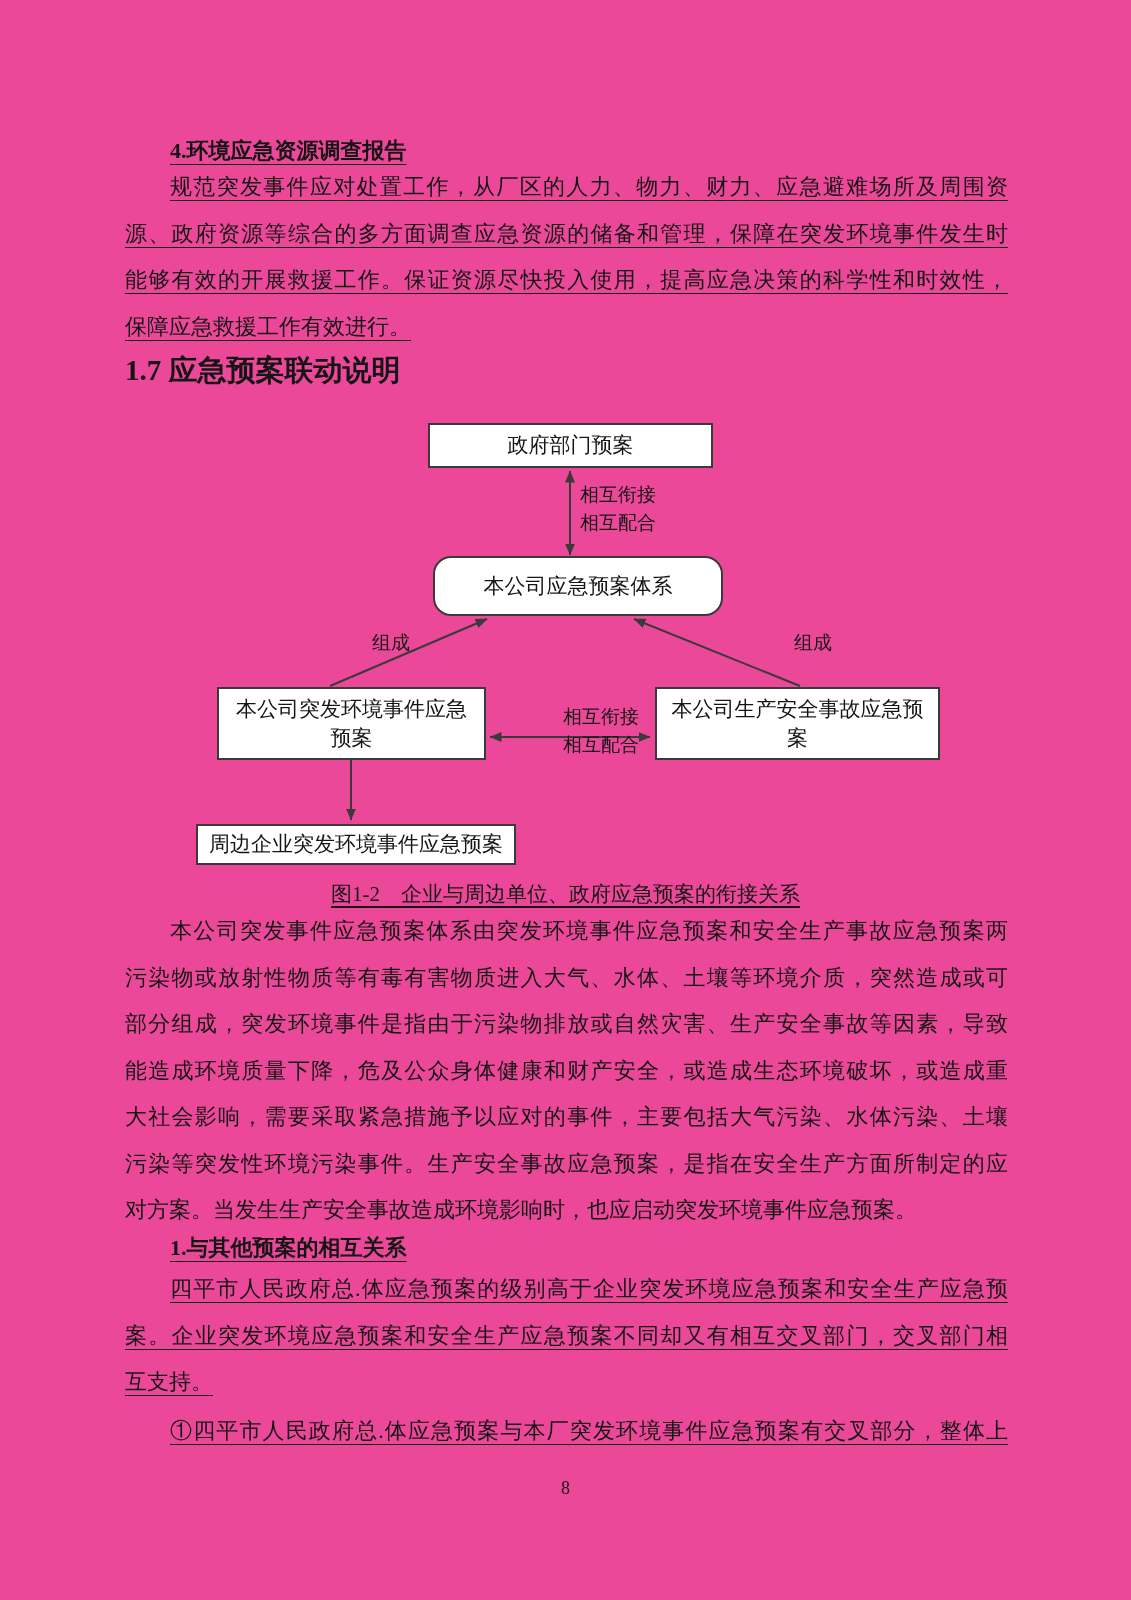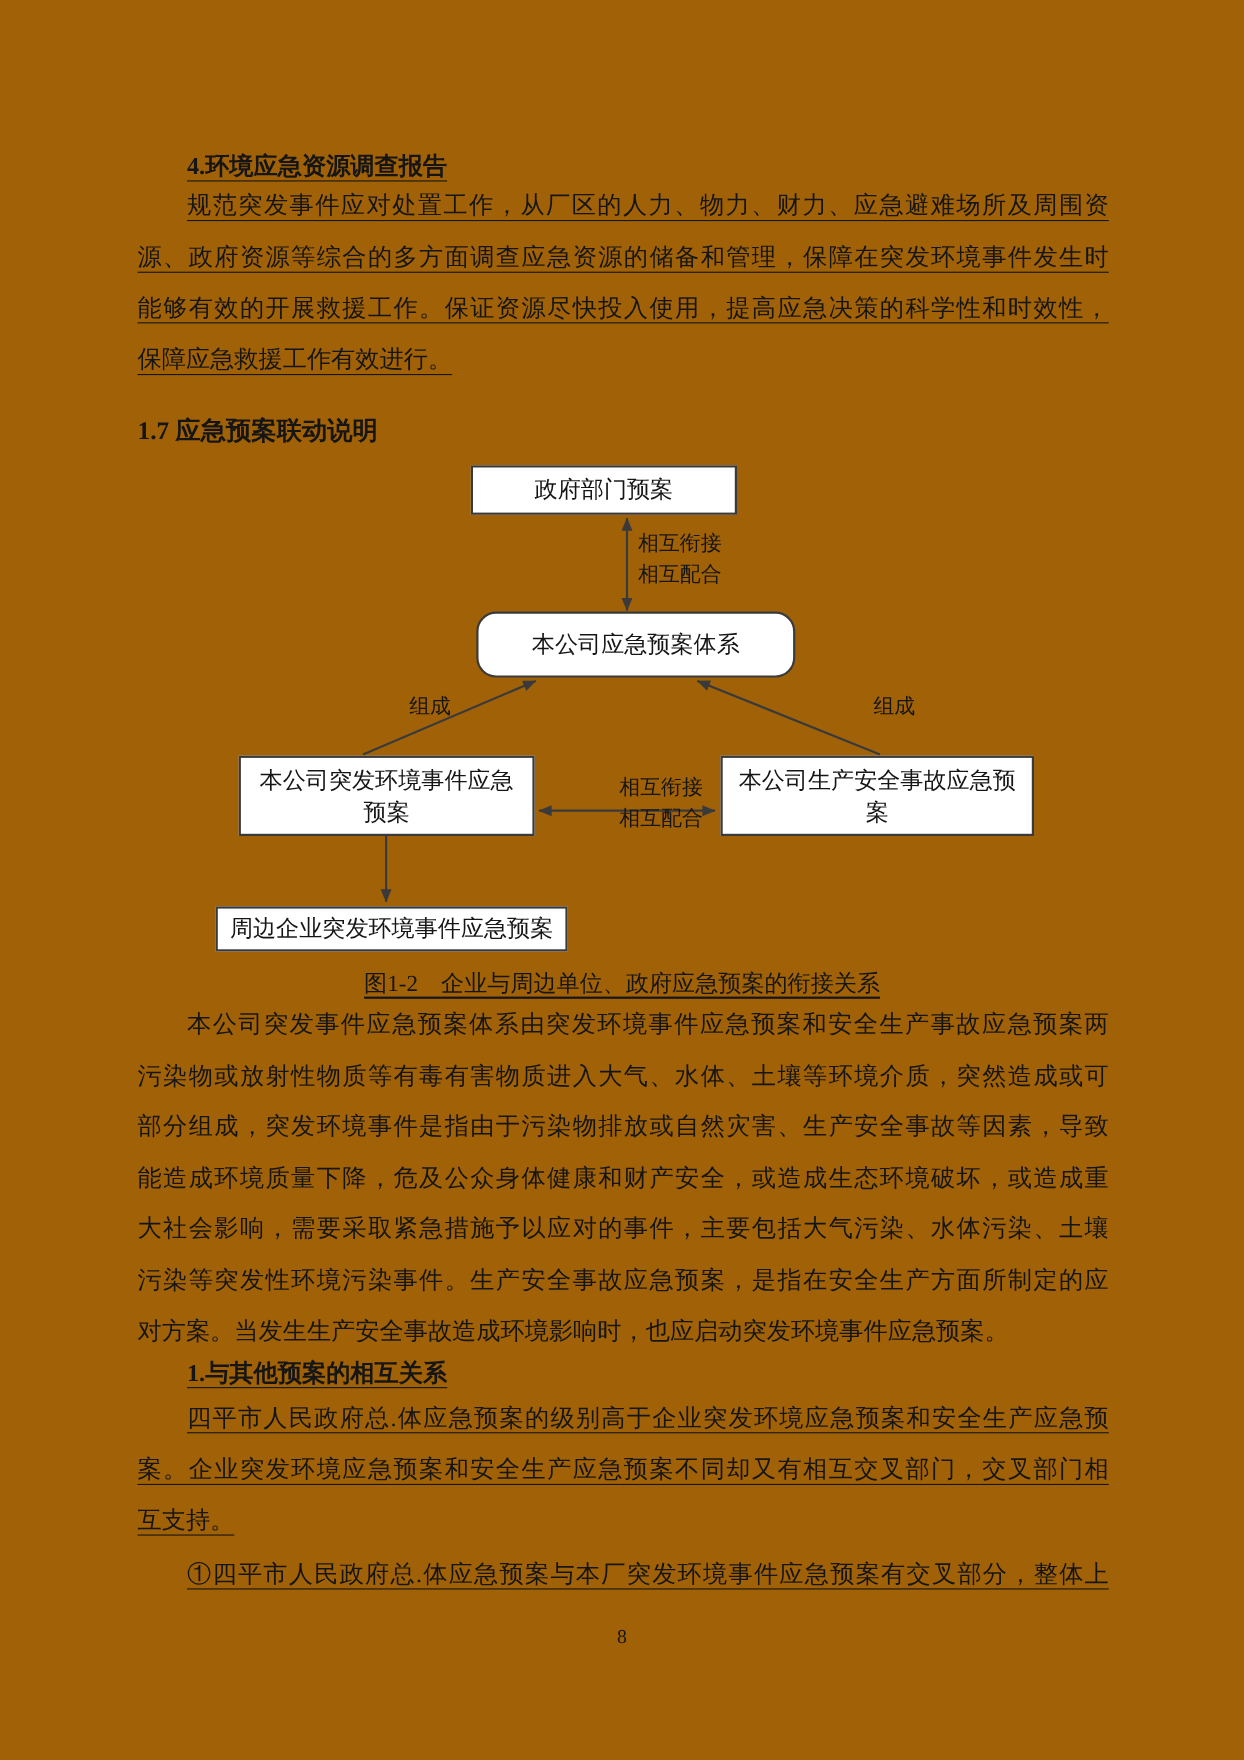--- a/index.html
+++ b/index.html
@@ -1,31 +1,31 @@
 <!DOCTYPE html>
 <html><head>
 <meta charset="utf-8">
 <style>
   html,body { margin:0; padding:0; background:#ffffff; }
   .page {
     position:relative;
     width:1131px; height:1600px;
-    background:#a16207;
+    background:#ec4899;
     font-family:"Liberation Serif","DejaVu Serif",serif;
     color:#151515;
     overflow:hidden;
   }
   .abs { position:absolute; }
   .u { text-decoration:underline; text-underline-offset:6px; text-decoration-thickness:1.3px; }
   .body-block { left:125px; width:883px; font-size:22px; line-height:46.5px; }
   .line { text-align:justify; text-align-last:justify; white-space:nowrap0; }
   .line.short { text-align:left; text-align-last:left; }
   .indent { text-indent:45px; }
   .heading { font-size:22px; font-weight:700; line-height:30px; }
-  .h17 { font-size:23px;margin-top:22px; }
+  .h17 { font-size:29px; }
   .caption { left:0; width:1131px; text-align:center; font-size:21px; font-weight:400; }
   .caption span { text-decoration:underline; text-underline-offset:5px; }
   .diagram { left:0; top:415px; width:1131px; height:460px; }
   .dbox {
     position:absolute;
     border:2px solid #3a3a3a;
     box-sizing:border-box;
     display:flex; flex-direction:column;
     align-items:center; justify-content:center;
     text-align:center;
@@ -63,21 +63,21 @@
           <path d="M0,0 L12,5 L0,10 z" fill="#3a3a3a"></path>
         </marker>
       </defs>
       <line x1="570" y1="56" x2="570" y2="140" stroke="#3a3a3a" stroke-width="2" marker-start="url(#ah)" marker-end="url(#ah)"></line>
       <line x1="330" y1="271" x2="487" y2="204" stroke="#3a3a3a" stroke-width="2" marker-end="url(#ah)"></line>
       <line x1="800" y1="271" x2="634" y2="204" stroke="#3a3a3a" stroke-width="2" marker-end="url(#ah)"></line>
       <line x1="490" y1="322" x2="650" y2="322" stroke="#3a3a3a" stroke-width="2" marker-start="url(#ah)" marker-end="url(#ah)"></line>
       <line x1="351" y1="345" x2="351" y2="405" stroke="#3a3a3a" stroke-width="2" marker-end="url(#ah)"></line>
     </svg>
 
-    <div class="dbox" style="left:428px; top:8px; width:242px; height:45px;">
+    <div class="dbox" style="left:428px; top:8px; width:285px; height:45px;">
       <span>政府部门预案</span>
     </div>
 
     <div class="dlabel" style="left:488px; top:66px; width:168px;">
       <div>相互衔接</div>
       <div>相互配合</div>
     </div>
 
     <div class="dbox" style="left:433px; top:141px; width:290px; height:60px;border-radius:18px;">
       <span>本公司应急预案体系</span>

